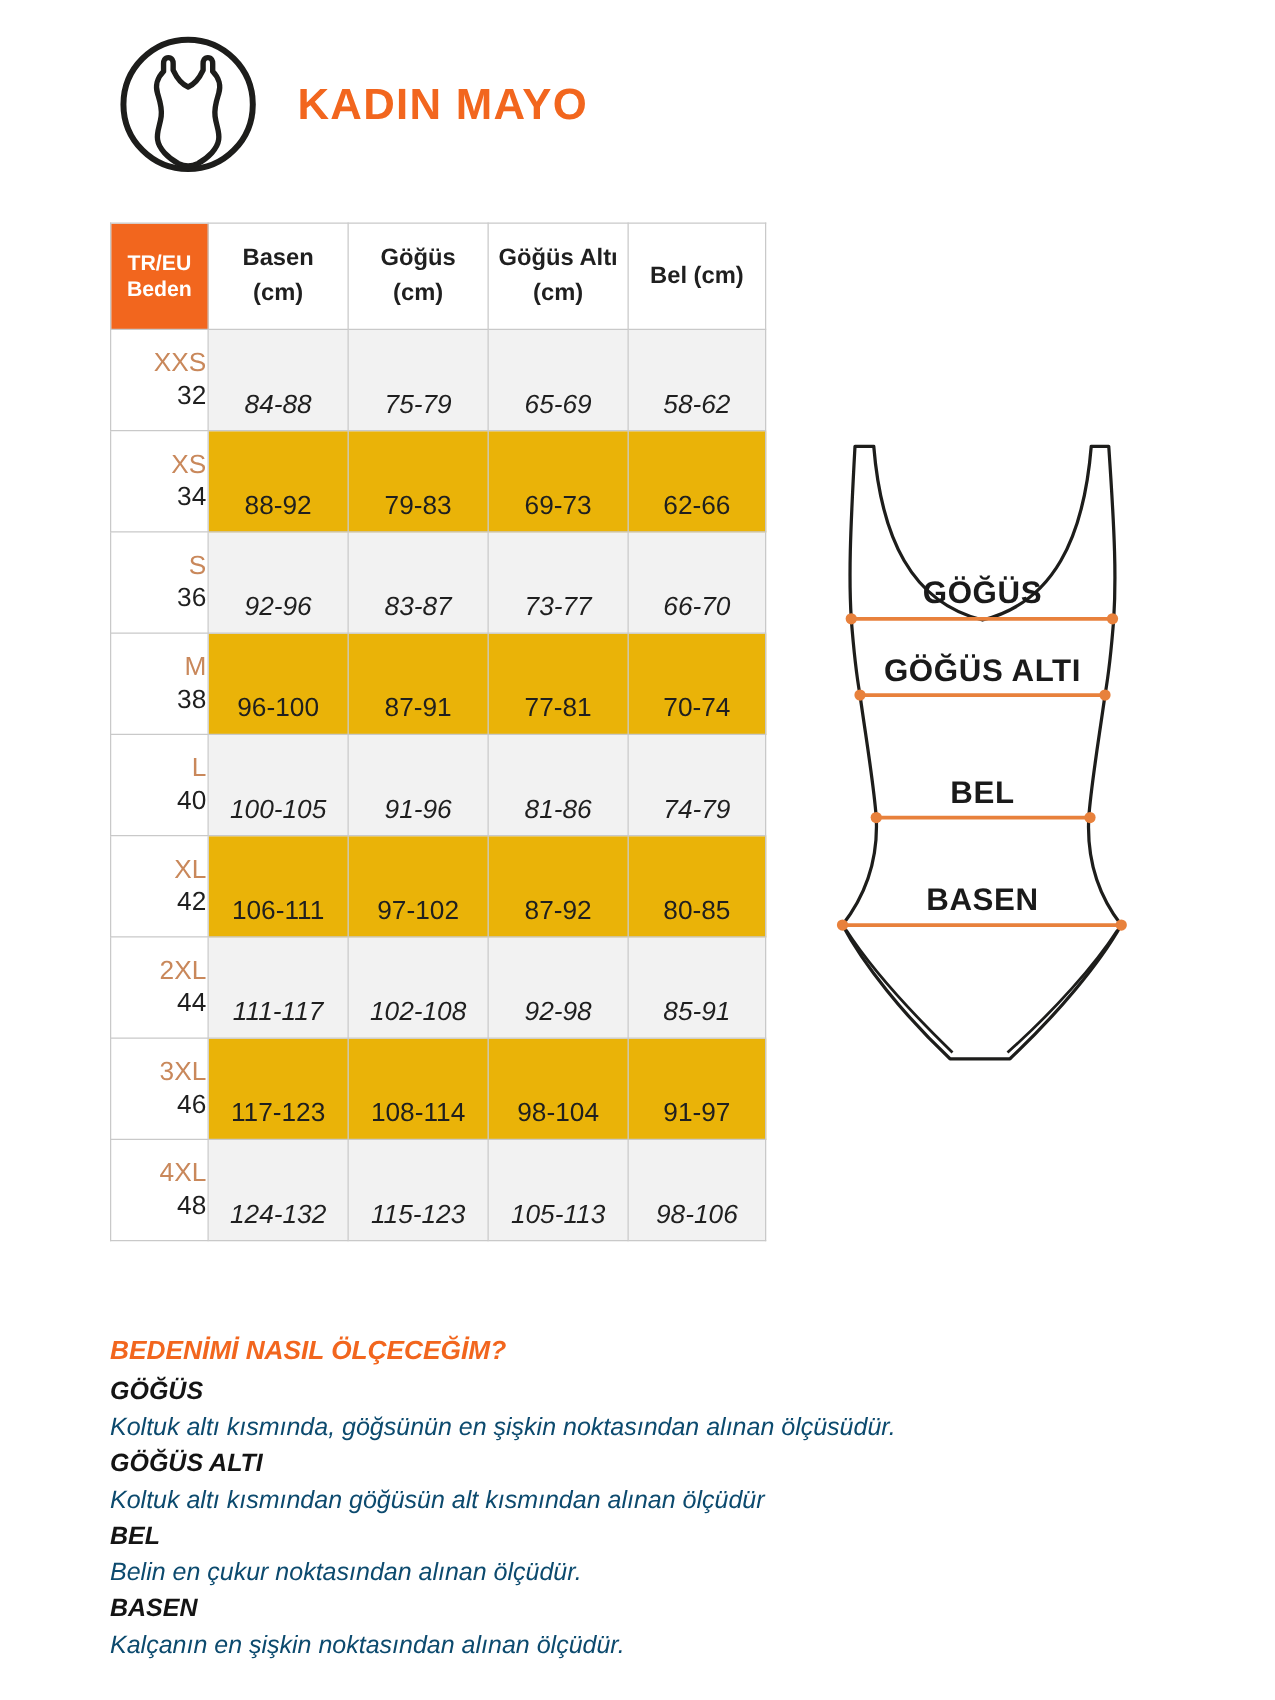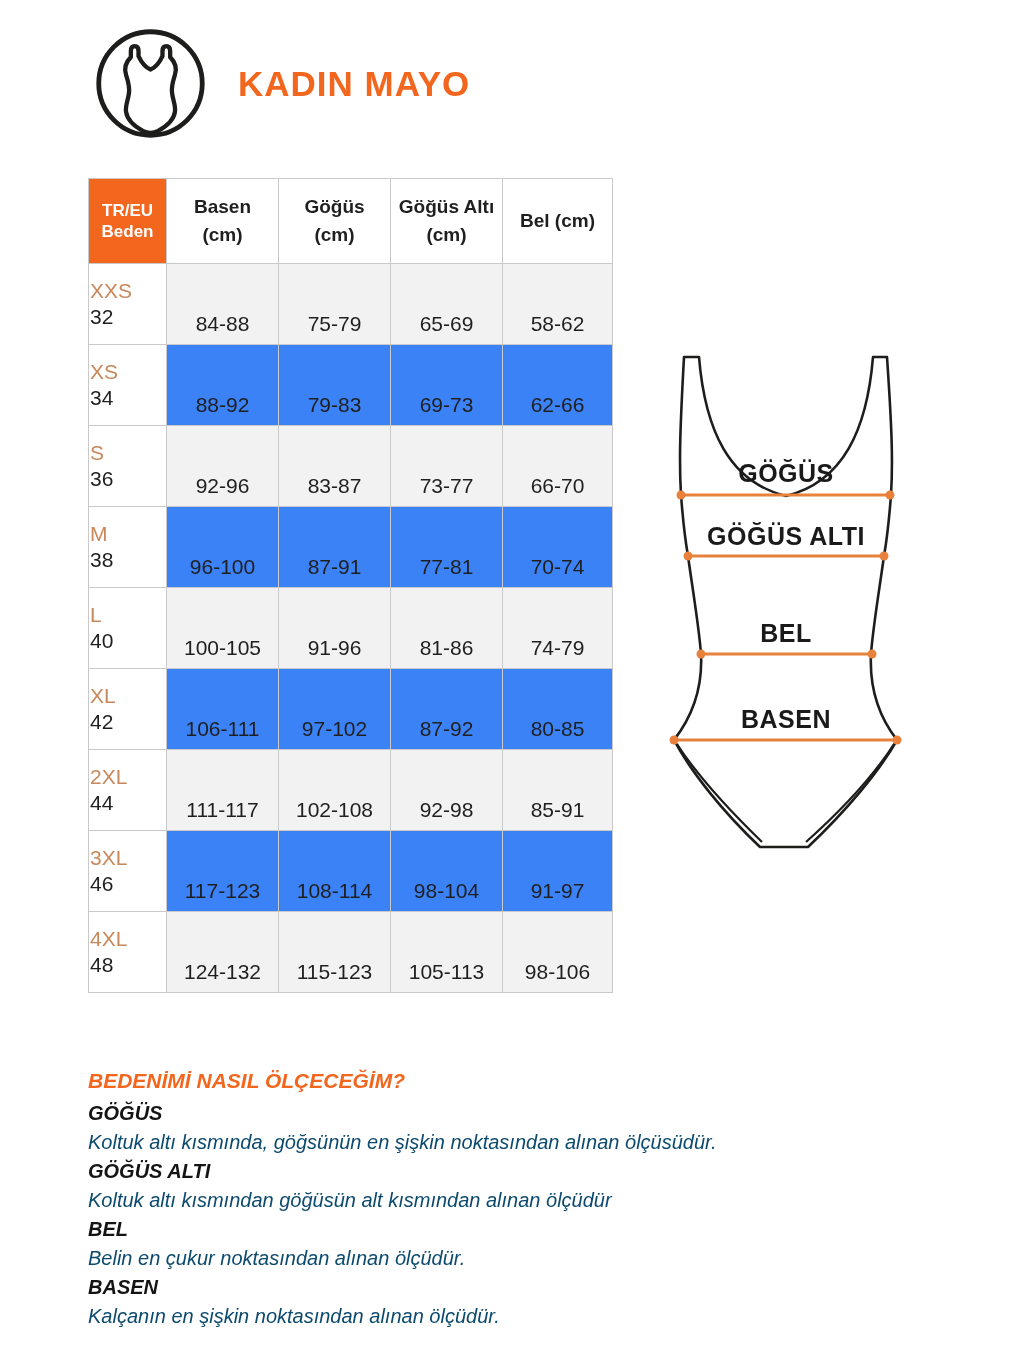--- a/index.html
+++ b/index.html
@@ -39,24 +39,24 @@
   .size-table thead th{
     height:85px;background:#fff;font-size:19px;font-weight:bold;
     text-align:center;vertical-align:middle;color:#1f1f1f;line-height:1.45;
     padding:0 6px;
   }
   .size-table thead th.corner{
     background:var(--accent-orange);color:#fff;font-size:17px;line-height:1.25;
     border-color:var(--table-border);
   }
   .size-table tbody tr{height:81px;}
-  .size-table tbody tr.row-gray td.val-cell{background:var(--row-alt-gray);}
-  .size-table tbody tr.row-white td.val-cell{background:#3b82f6;}
+  .size-table tbody tr.row-gray td.val-cell{background:var(--row-alt-gray);font-style:italic;}
+  .size-table tbody tr.row-white td.val-cell{background:#eab308;}
   td.size-cell{
-    background:#fff;text-align:left;vertical-align:middle;line-height:1.25;
+    background:#fff;text-align:right;vertical-align:middle;line-height:1.25;
   }
   td.size-cell .size-letter{color:var(--size-letter-orange);font-size:21px;}
   td.size-cell .size-num{color:#1f1f1f;font-size:21px;}
   td.val-cell{
     text-align:center;vertical-align:bottom;padding-bottom:8px;
     font-size:21px;color:#1f1f1f;
   }
 
   
   .diagram{position:absolute;left:648px;top:338px;}

